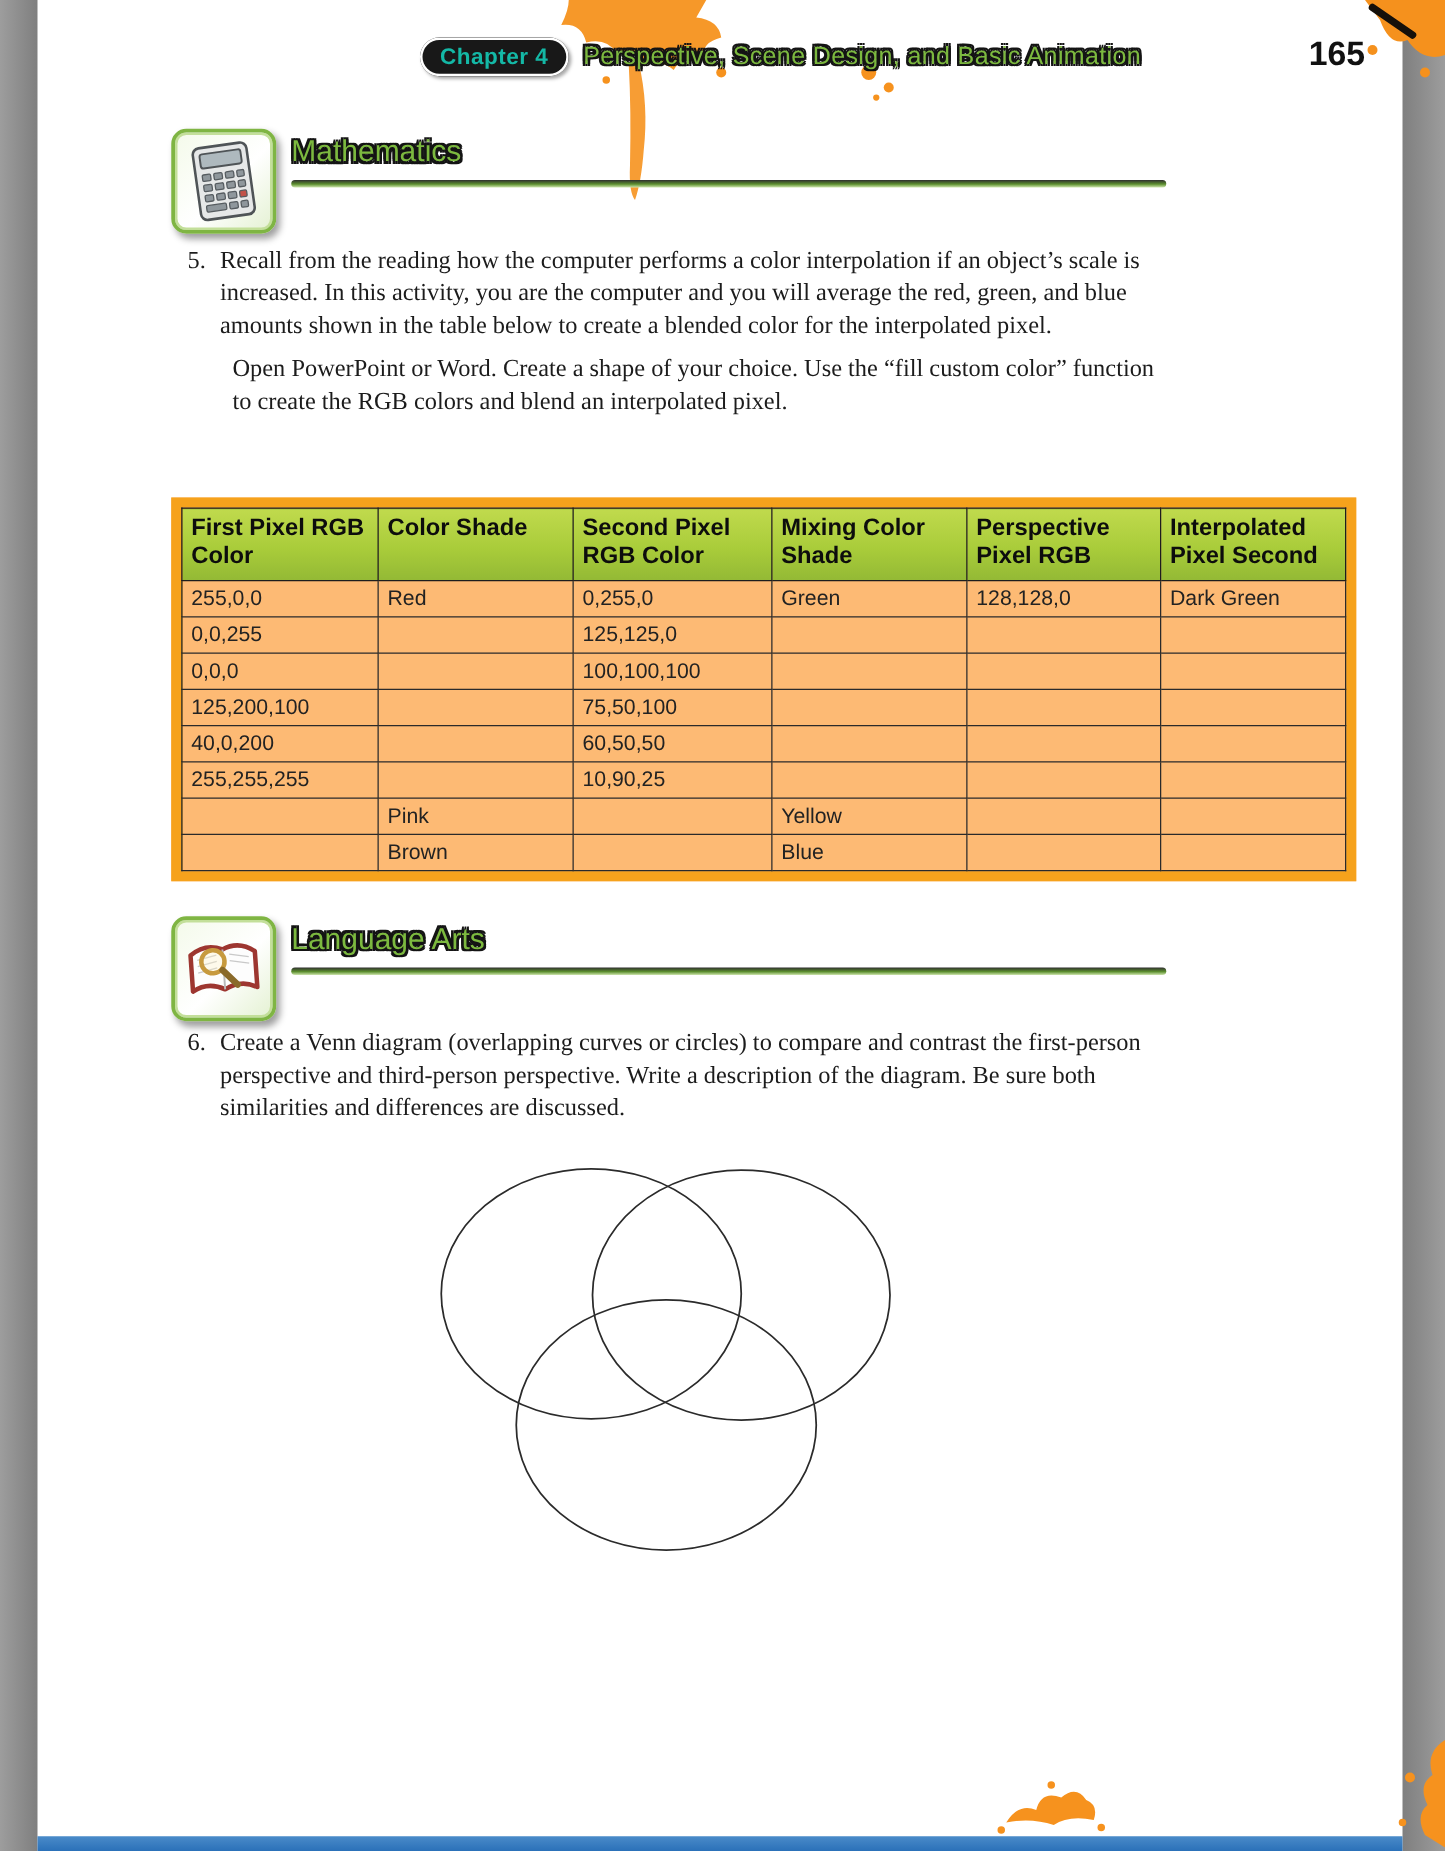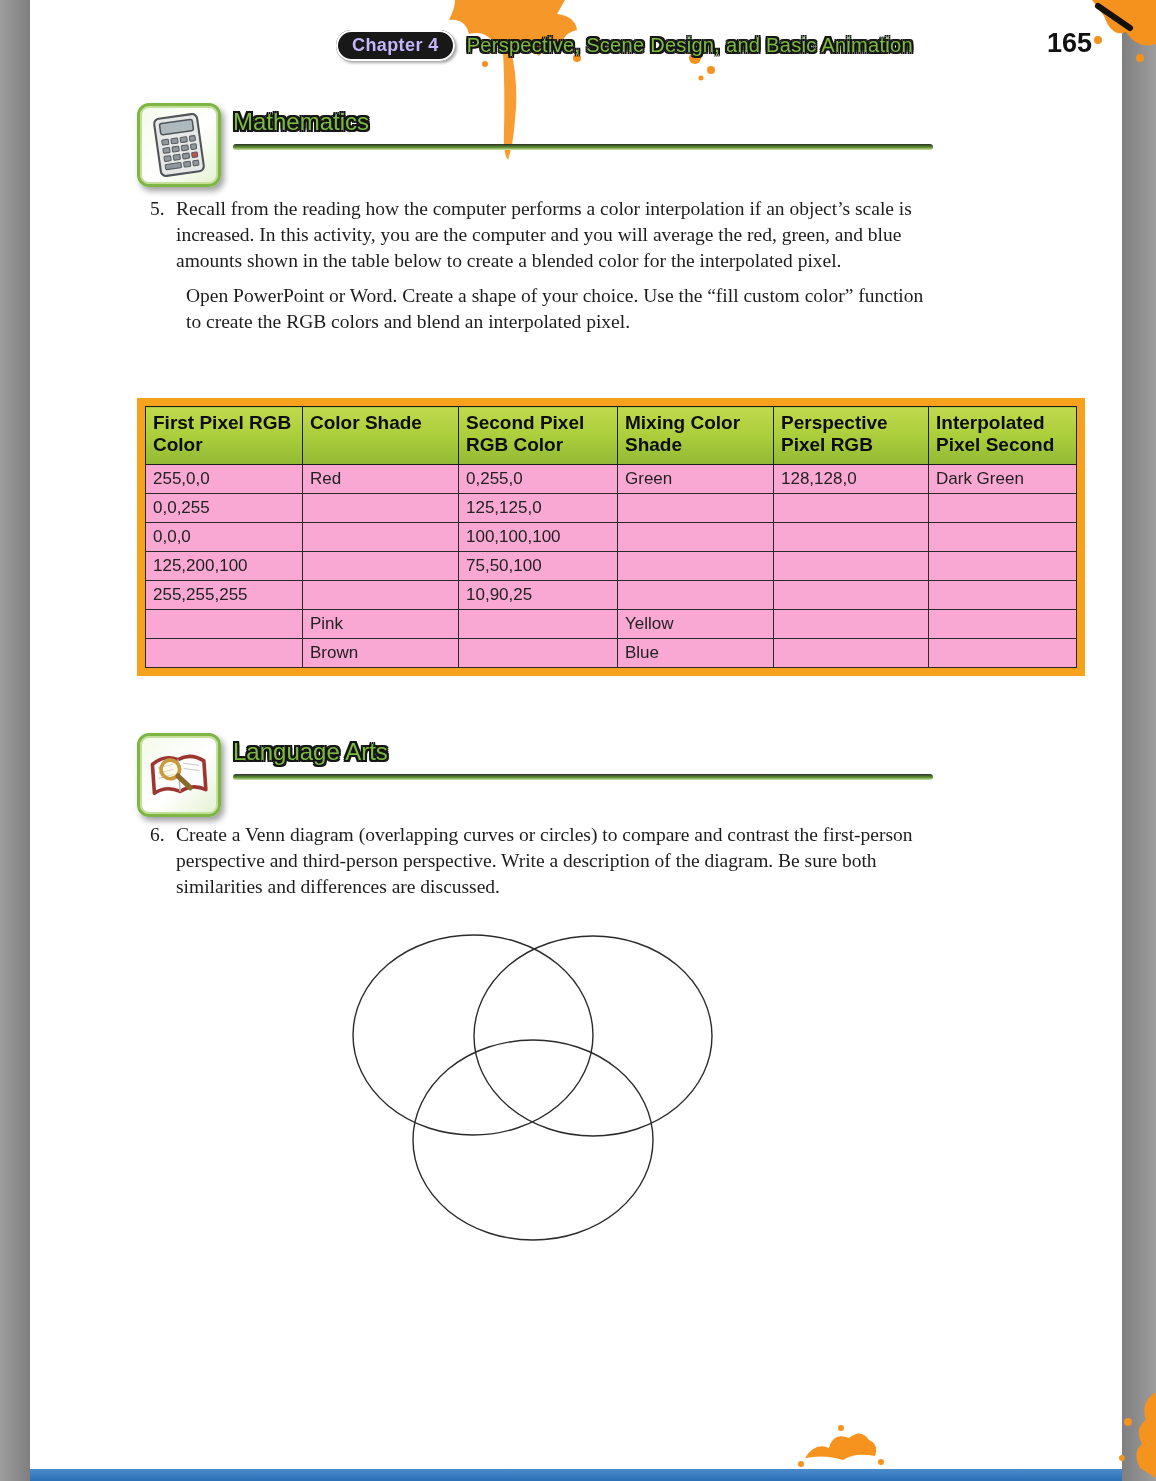--- a/index.html
+++ b/index.html
@@ -24,21 +24,21 @@
   .footer-bar { position:absolute; left:30px; right:34px; bottom:0; height:12px;
     background:linear-gradient(180deg,#4a8bc9,var(--footer-blue)); }
 
   .splat { position:absolute; pointer-events:none; }
 
   
   .page-header { position:absolute; top:26px; left:0; right:0; height:46px;
     font-family:"Liberation Sans", sans-serif; }
   .header-center { position:absolute; left:336px; top:4px; display:flex; align-items:center; gap:12px; }
   .chapter-badge {
-    background:#181818; color:#c4b5fd; font-weight:bold; font-size:18px;
+    background:#181818; color:#14b8a6; font-weight:bold; font-size:18px;
     padding:5px 16px; border-radius:18px; letter-spacing:.4px;
     box-shadow:0 0 0 2px #fff inset, 2px 2px 3px rgba(0,0,0,.35);
   }
   .outlined-green {
     color:var(--accent-green); font-weight:normal;
     text-shadow:
       -2px -2px 0 #141414, 2px -2px 0 #141414, -2px 2px 0 #141414, 2px 2px 0 #141414,
       -2px 0 0 #141414, 2px 0 0 #141414, 0 -2px 0 #141414, 0 2px 0 #141414;
   }
   .chapter-title { font-size:20px; letter-spacing:.3px; }
@@ -61,21 +61,21 @@
 
   
   .activity { position:absolute; left:150px; width:792px; font-size:19.5px; line-height:26px; color:#1c1c1c; }
   .activity .item { display:flex; }
   .item-num { width:26px; flex:none; }
   .item-body { flex:1; }
   .para2 { margin-top:9px; margin-left:36px; }
 
   
   .rgb-table-wrap { position:absolute; left:137px; top:398px; width:948px;
-    border:8px solid var(--table-border-orange); background:#f9a8d4;
+    border:8px solid var(--table-border-orange); background:#fdba74;
     box-shadow:inset 0 0 0 1px #c98a10; }
   table.rgb { width:100%; border-collapse:collapse; table-layout:fixed;
     font-family:"Liberation Sans", sans-serif; }
   table.rgb th {
     background:linear-gradient(180deg,#c0da4d 0%,var(--table-header-green) 55%,#93b935 100%);
     font-size:19px; font-weight:bold; text-align:left; vertical-align:top;
     padding:5px 7px 7px 7px; border:1px solid #1d1d1d; color:#0d0d0d; line-height:1.18;
   }
   table.rgb td { font-size:17px; padding:4px 7px; border:1px solid #2a2a2a; height:22px;
     color:#222; white-space:nowrap; overflow:hidden; }
@@ -229,20 +229,28 @@
         </tr>
         <tr>
           <td>125,200,100</td>
           <td></td>
           <td>75,50,100</td>
           <td></td>
           <td></td>
           <td></td>
         </tr>
         <tr>
+          <td>40,0,200</td>
+          <td></td>
+          <td>60,50,50</td>
+          <td></td>
+          <td></td>
+          <td></td>
+        </tr>
+        <tr>
           <td>255,255,255</td>
           <td></td>
           <td>10,90,25</td>
           <td></td>
           <td></td>
           <td></td>
         </tr>
         <tr>
           <td></td>
           <td>Pink</td>

